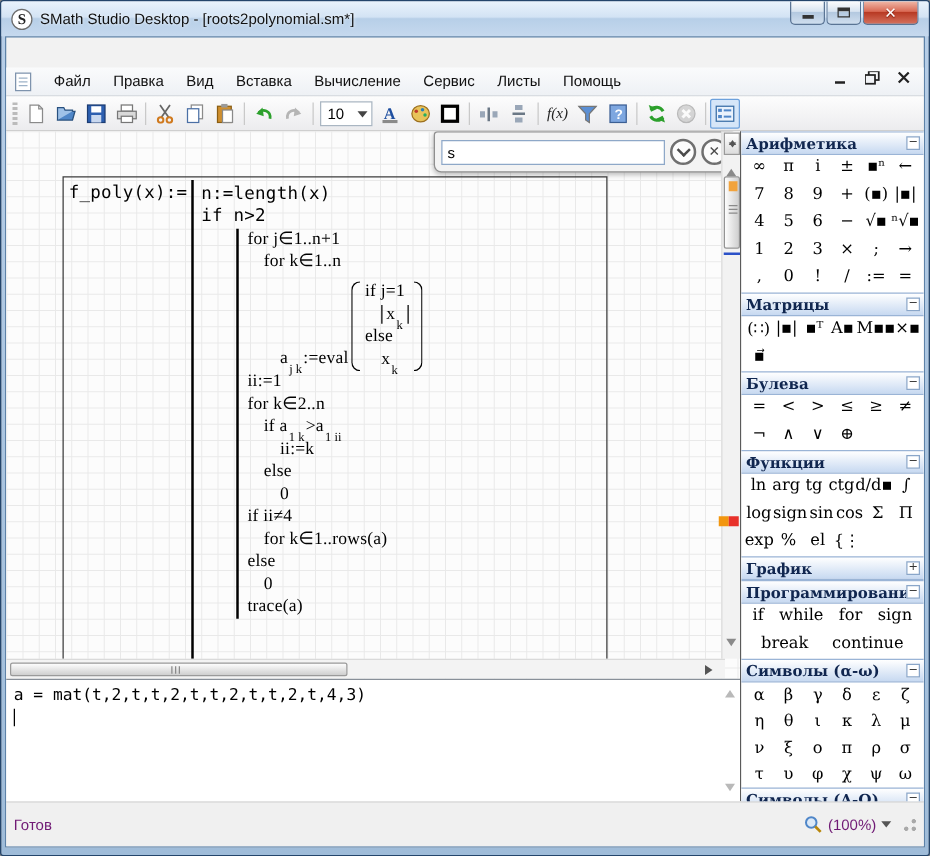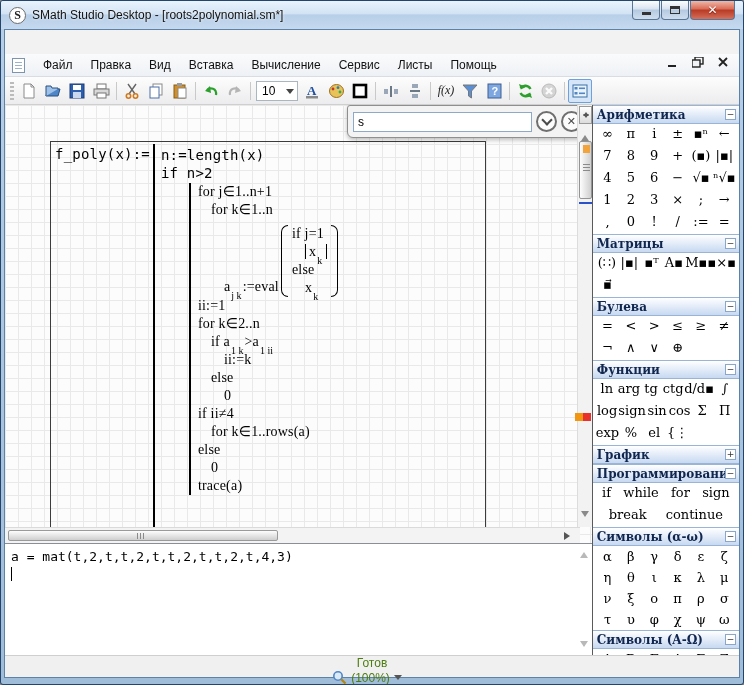--- a/index.html
+++ b/index.html
@@ -110,21 +110,21 @@
   .pal-header{height:19px;background:linear-gradient(#ffffff,#c7d9f1);border-top:1px solid #9ab4d6;border-bottom:1px solid #9ab4d6;
     position:relative;padding:2px 4px 0 4px;font:bold 12px "DejaVu Serif",serif;color:#10264f;}
   .pal-collapse{position:absolute;right:3px;top:3px;width:11px;height:11px;border:1px solid #8aa6c9;background:#fff;
     font:9px/9px "DejaVu Sans",sans-serif;text-align:center;color:#333;}
   .pal-body{padding:2px 3px;display:grid;grid-template-columns:repeat(6,1fr);}
   .pal-body.cols4{display:flex;flex-wrap:wrap;justify-content:space-evenly;}
   .pal-btn{height:18px;line-height:18px;text-align:center;font:13px "DejaVu Serif",serif;color:#000;white-space:nowrap;}
   .pal-body.cols4 .pal-btn{padding:0 6px;}
   .greek .pal-btn{height:17px;line-height:17px;}
   
-  .statusbar{height:22px;background:#f0f0f0;border-top:1px solid #cfcfcf;display:flex;align-items:center;padding:0 6px;font-size:12px;color:#4d7c0f;flex-direction:column;}
+  .statusbar{height:36px;background:#f0f0f0;border-top:1px solid #cfcfcf;display:flex;align-items:center;padding:0 6px;font-size:12px;color:#701a75;}
   .statusbar .sp{flex:1;}
   .zoomctl{display:flex;align-items:center;gap:4px;margin-right:10px;}
   .zoomctl .dd{width:0;height:0;border:4px solid transparent;border-top:5px solid #555;margin-top:4px;}
   .sgrip{width:10px;height:10px;background:
      radial-gradient(circle at 8px 2px,#a9a9a9 1.5px,transparent 2px),
      radial-gradient(circle at 8px 8px,#a9a9a9 1.5px,transparent 2px),
      radial-gradient(circle at 2px 8px,#a9a9a9 1.5px,transparent 2px);}
 </style>
 </head>
 <body>

